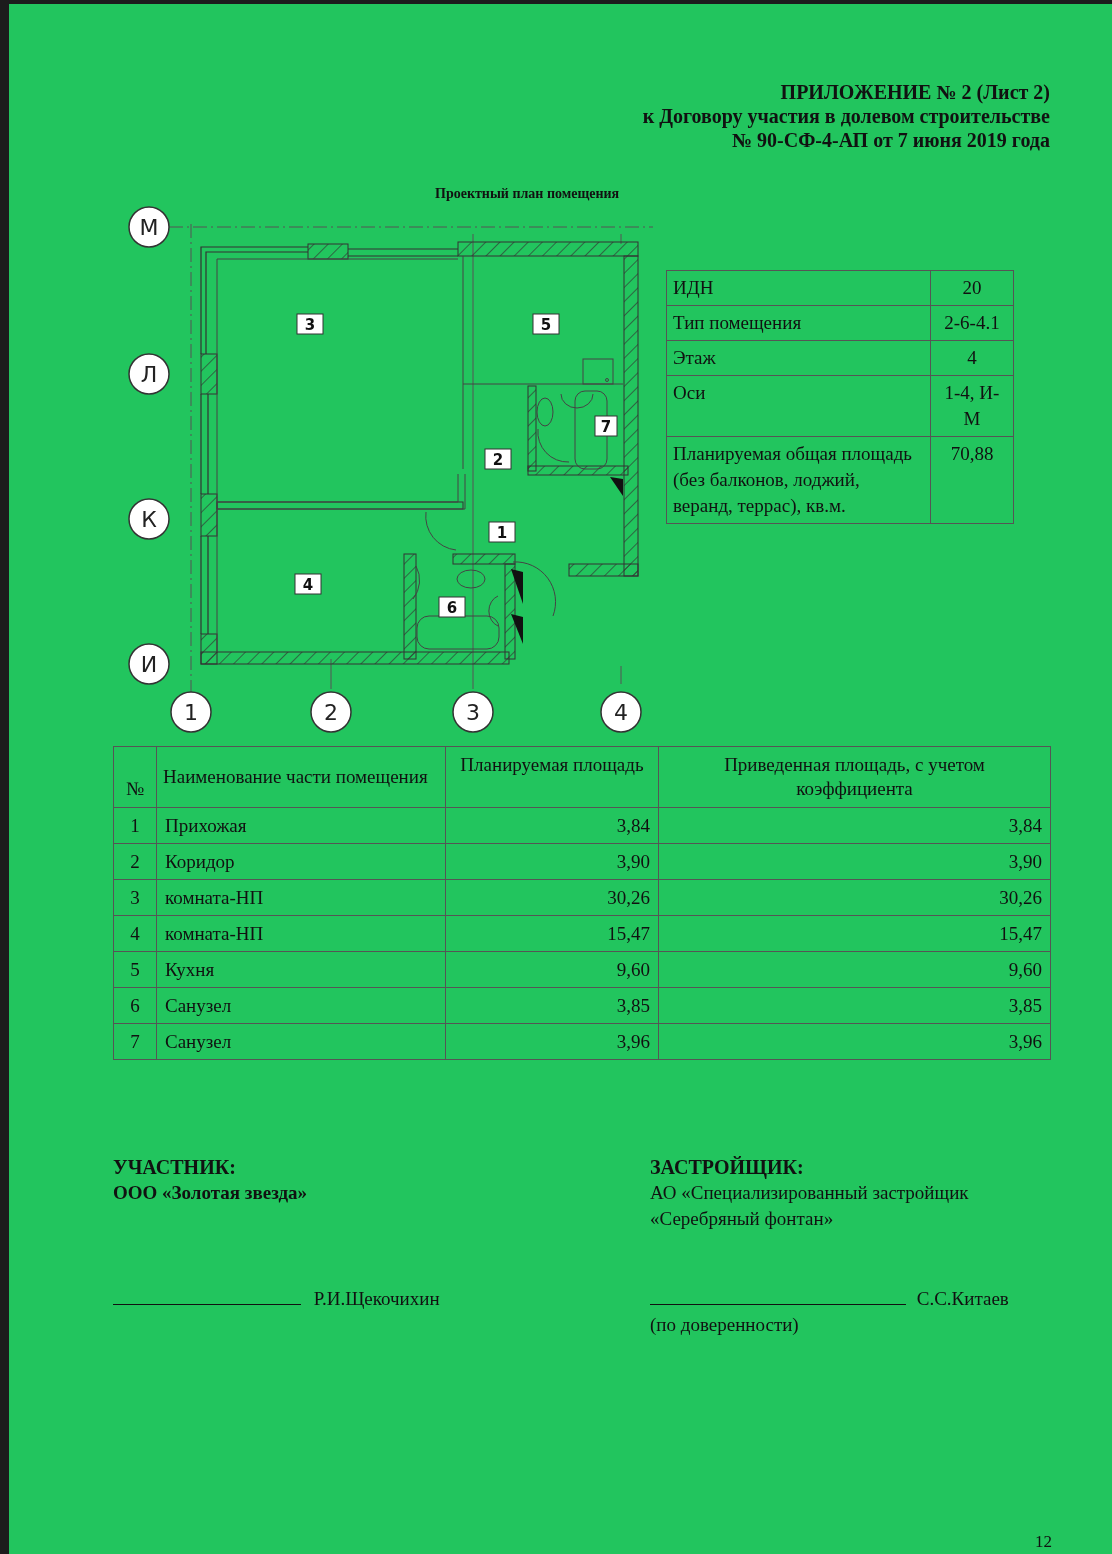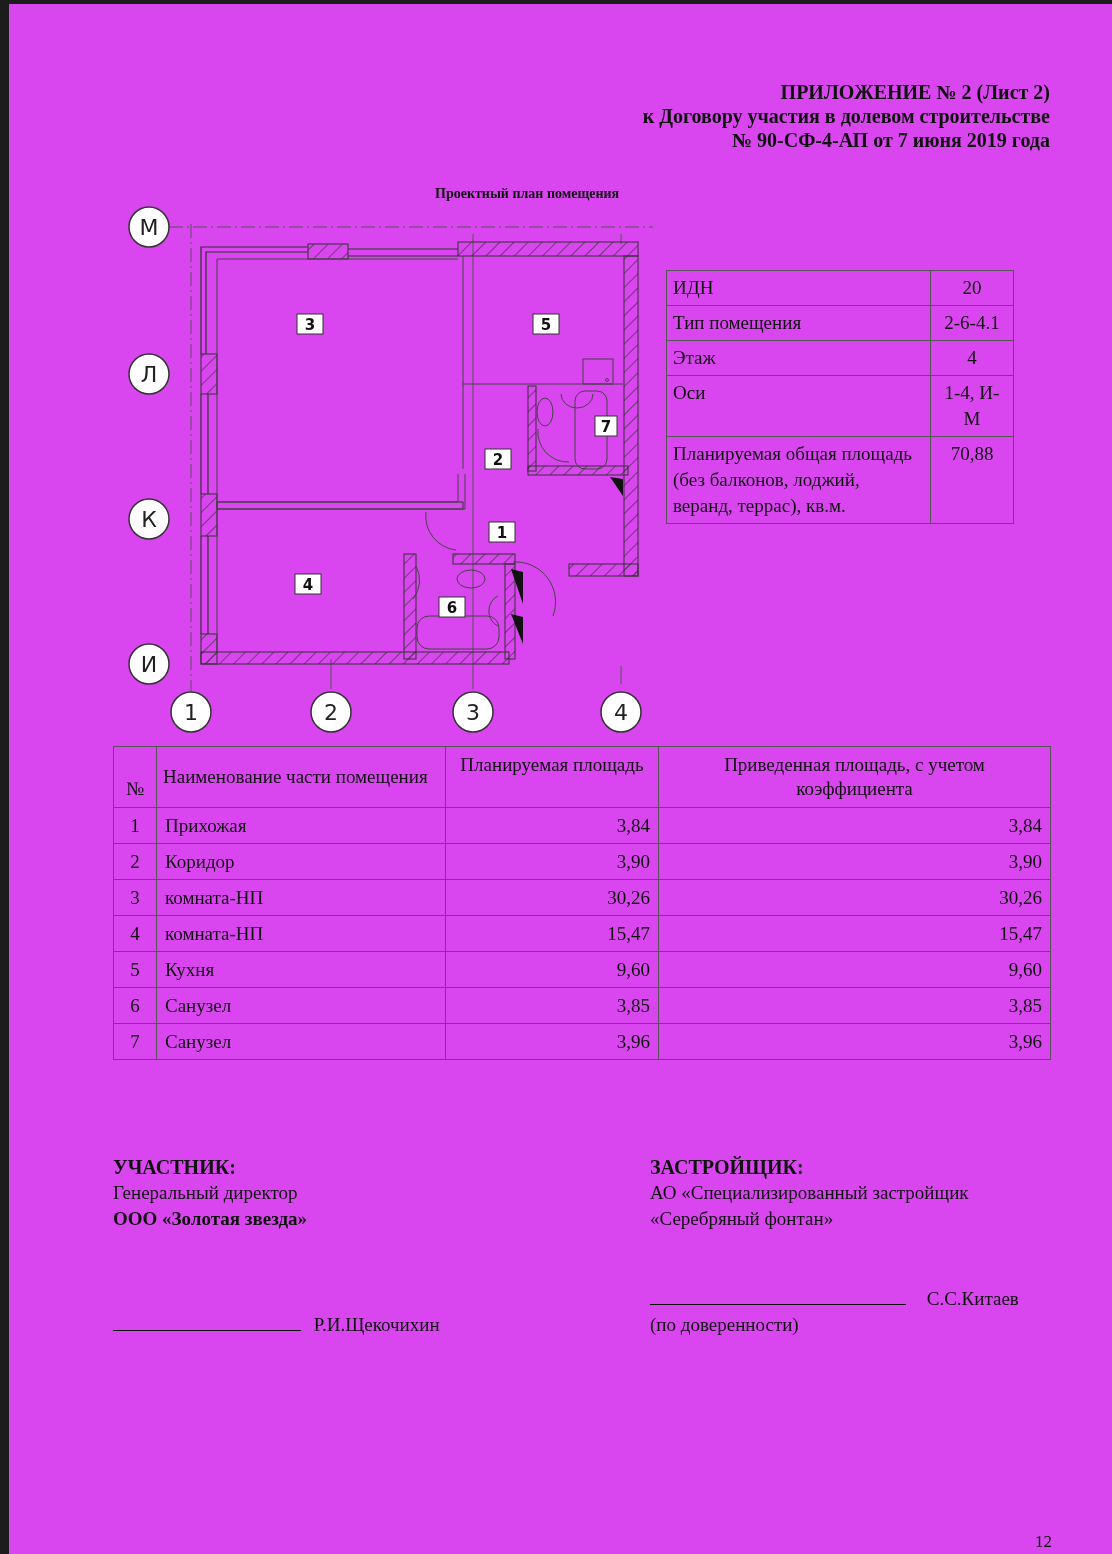--- a/index.html
+++ b/index.html
@@ -4,21 +4,21 @@
 <style>
   html, body { margin: 0; padding: 0; }
   body {
     width: 1112px; height: 1554px; position: relative; overflow: hidden;
     background: #1c1c1c;
     font-family: "Liberation Serif", "DejaVu Serif", serif;
     color: #111;
   }
   .page {
     position: absolute; left: 9px; top: 4px; right: 0; bottom: 0;
-    background: #d946ef;
+    background: #22c55e;
   }
   .abs { position: absolute; }
   .hdr { right: 62px; text-align: right; font-weight: bold; font-size: 20px; line-height: 24px; }
   .plan-title { left: 426px; top: 182px; font-weight: bold; font-size: 14px; }
   .plan { left: 104px; top: 200px; width: 540px; height: 535px; }
 
   table { border-collapse: collapse; font-size: 19px; }
   td, th { border: 1px solid #555; font-weight: normal; }
   .info { left: 657px; top: 266px; width: 348px; }
   .info td { padding: 4px 6px 4px 6px; vertical-align: top; line-height: 26px; }
@@ -242,33 +242,32 @@
       <td class="c-no">7</td>
       <td class="c-name">Санузел</td>
       <td class="c-area">3,96</td>
       <td class="c-red">3,96</td>
     </tr>
   </tbody>
     </table>
 
   <div class="abs sig" style="left:104px; top:1150px;">
     <div class="role">УЧАСТНИК:</div>
-    <div>Генеральный директор</div>
     <div><b>ООО «Золотая звезда»</b></div>
     <div style="margin-top:80px;">
       <span class="line" style="width:188px;"></span>
       <span style="margin-left:8px;font-family:Liberation Serif, serif;">Р.И.Щекочихин</span>
     </div>
   </div>
 
   <div class="abs sig" style="left:641px; top:1150px;">
     <div class="role">ЗАСТРОЙЩИК:</div>
     <div>АО «Специализированный застройщик</div>
     <div>«Серебряный фонтан»</div>
     <div style="margin-top:54px;">
       <span class="line" style="width:256px;"></span>
-      <span style="margin-left:16px;">С.С.Китаев</span>
+      <span style="margin-left:6px;">С.С.Китаев</span>
     </div>
     <div>(по доверенности)</div>
   </div>
 
   <div class="abs pageno">12</div>
 </div>
 
 </body></html>

